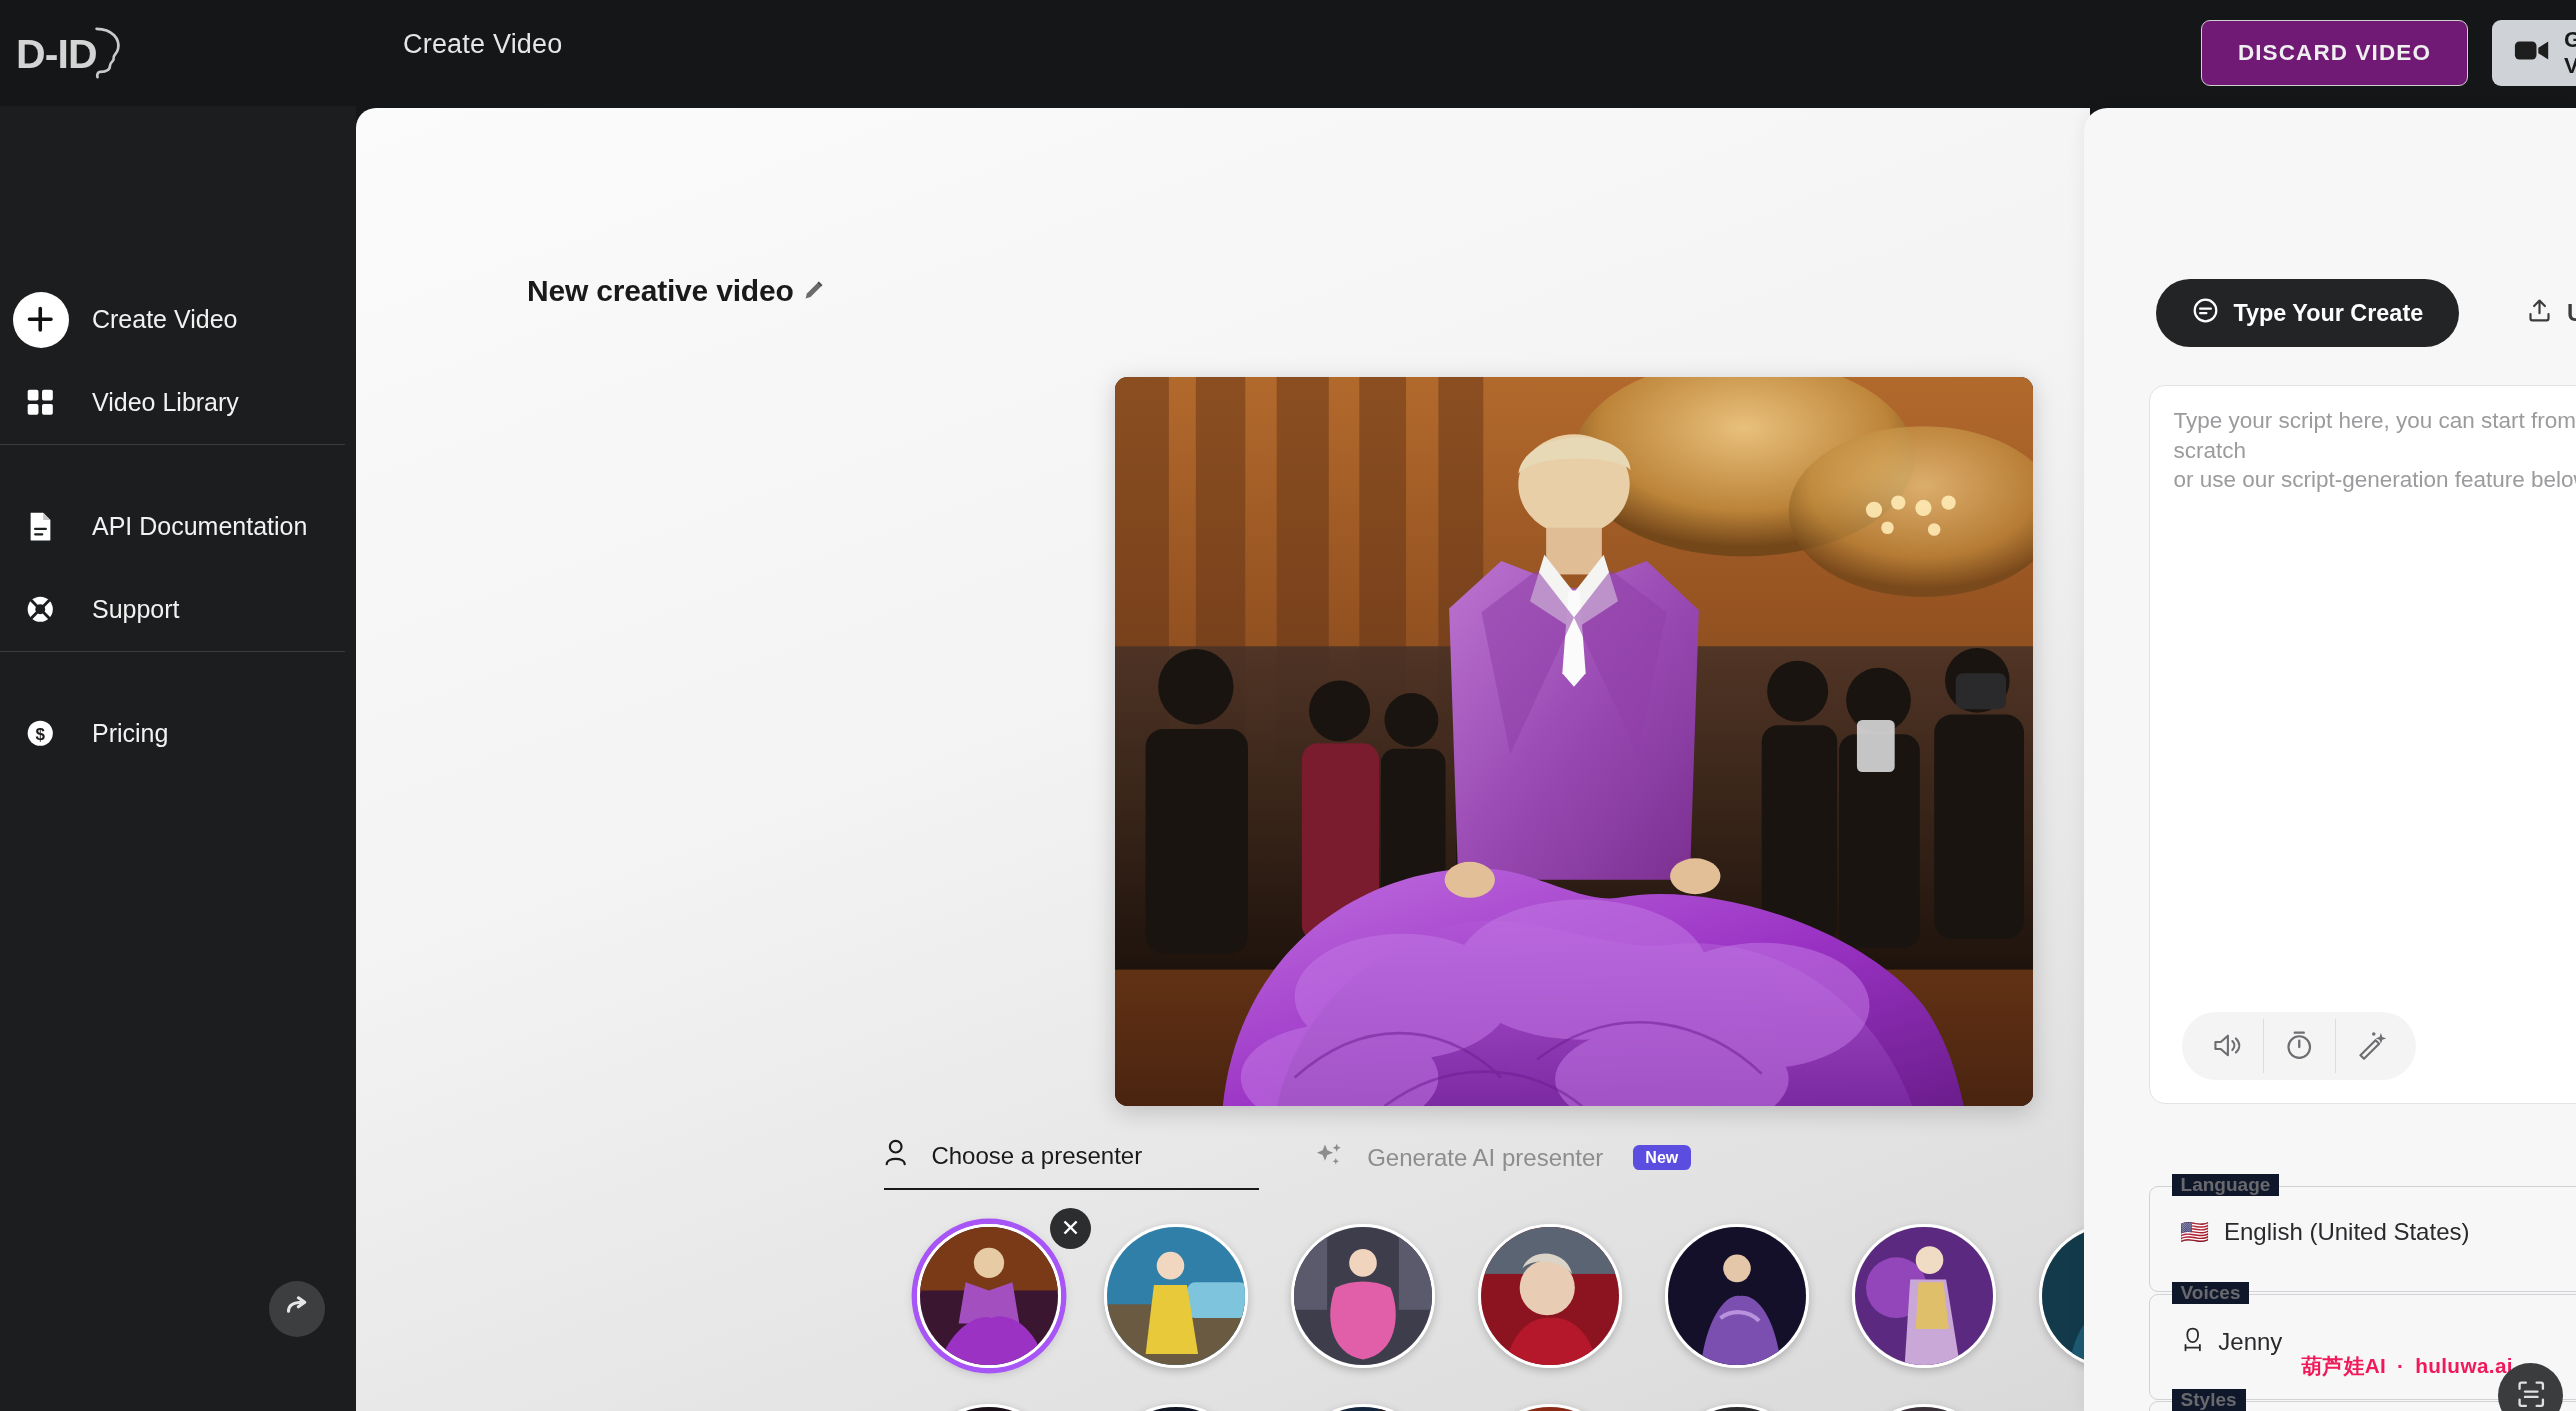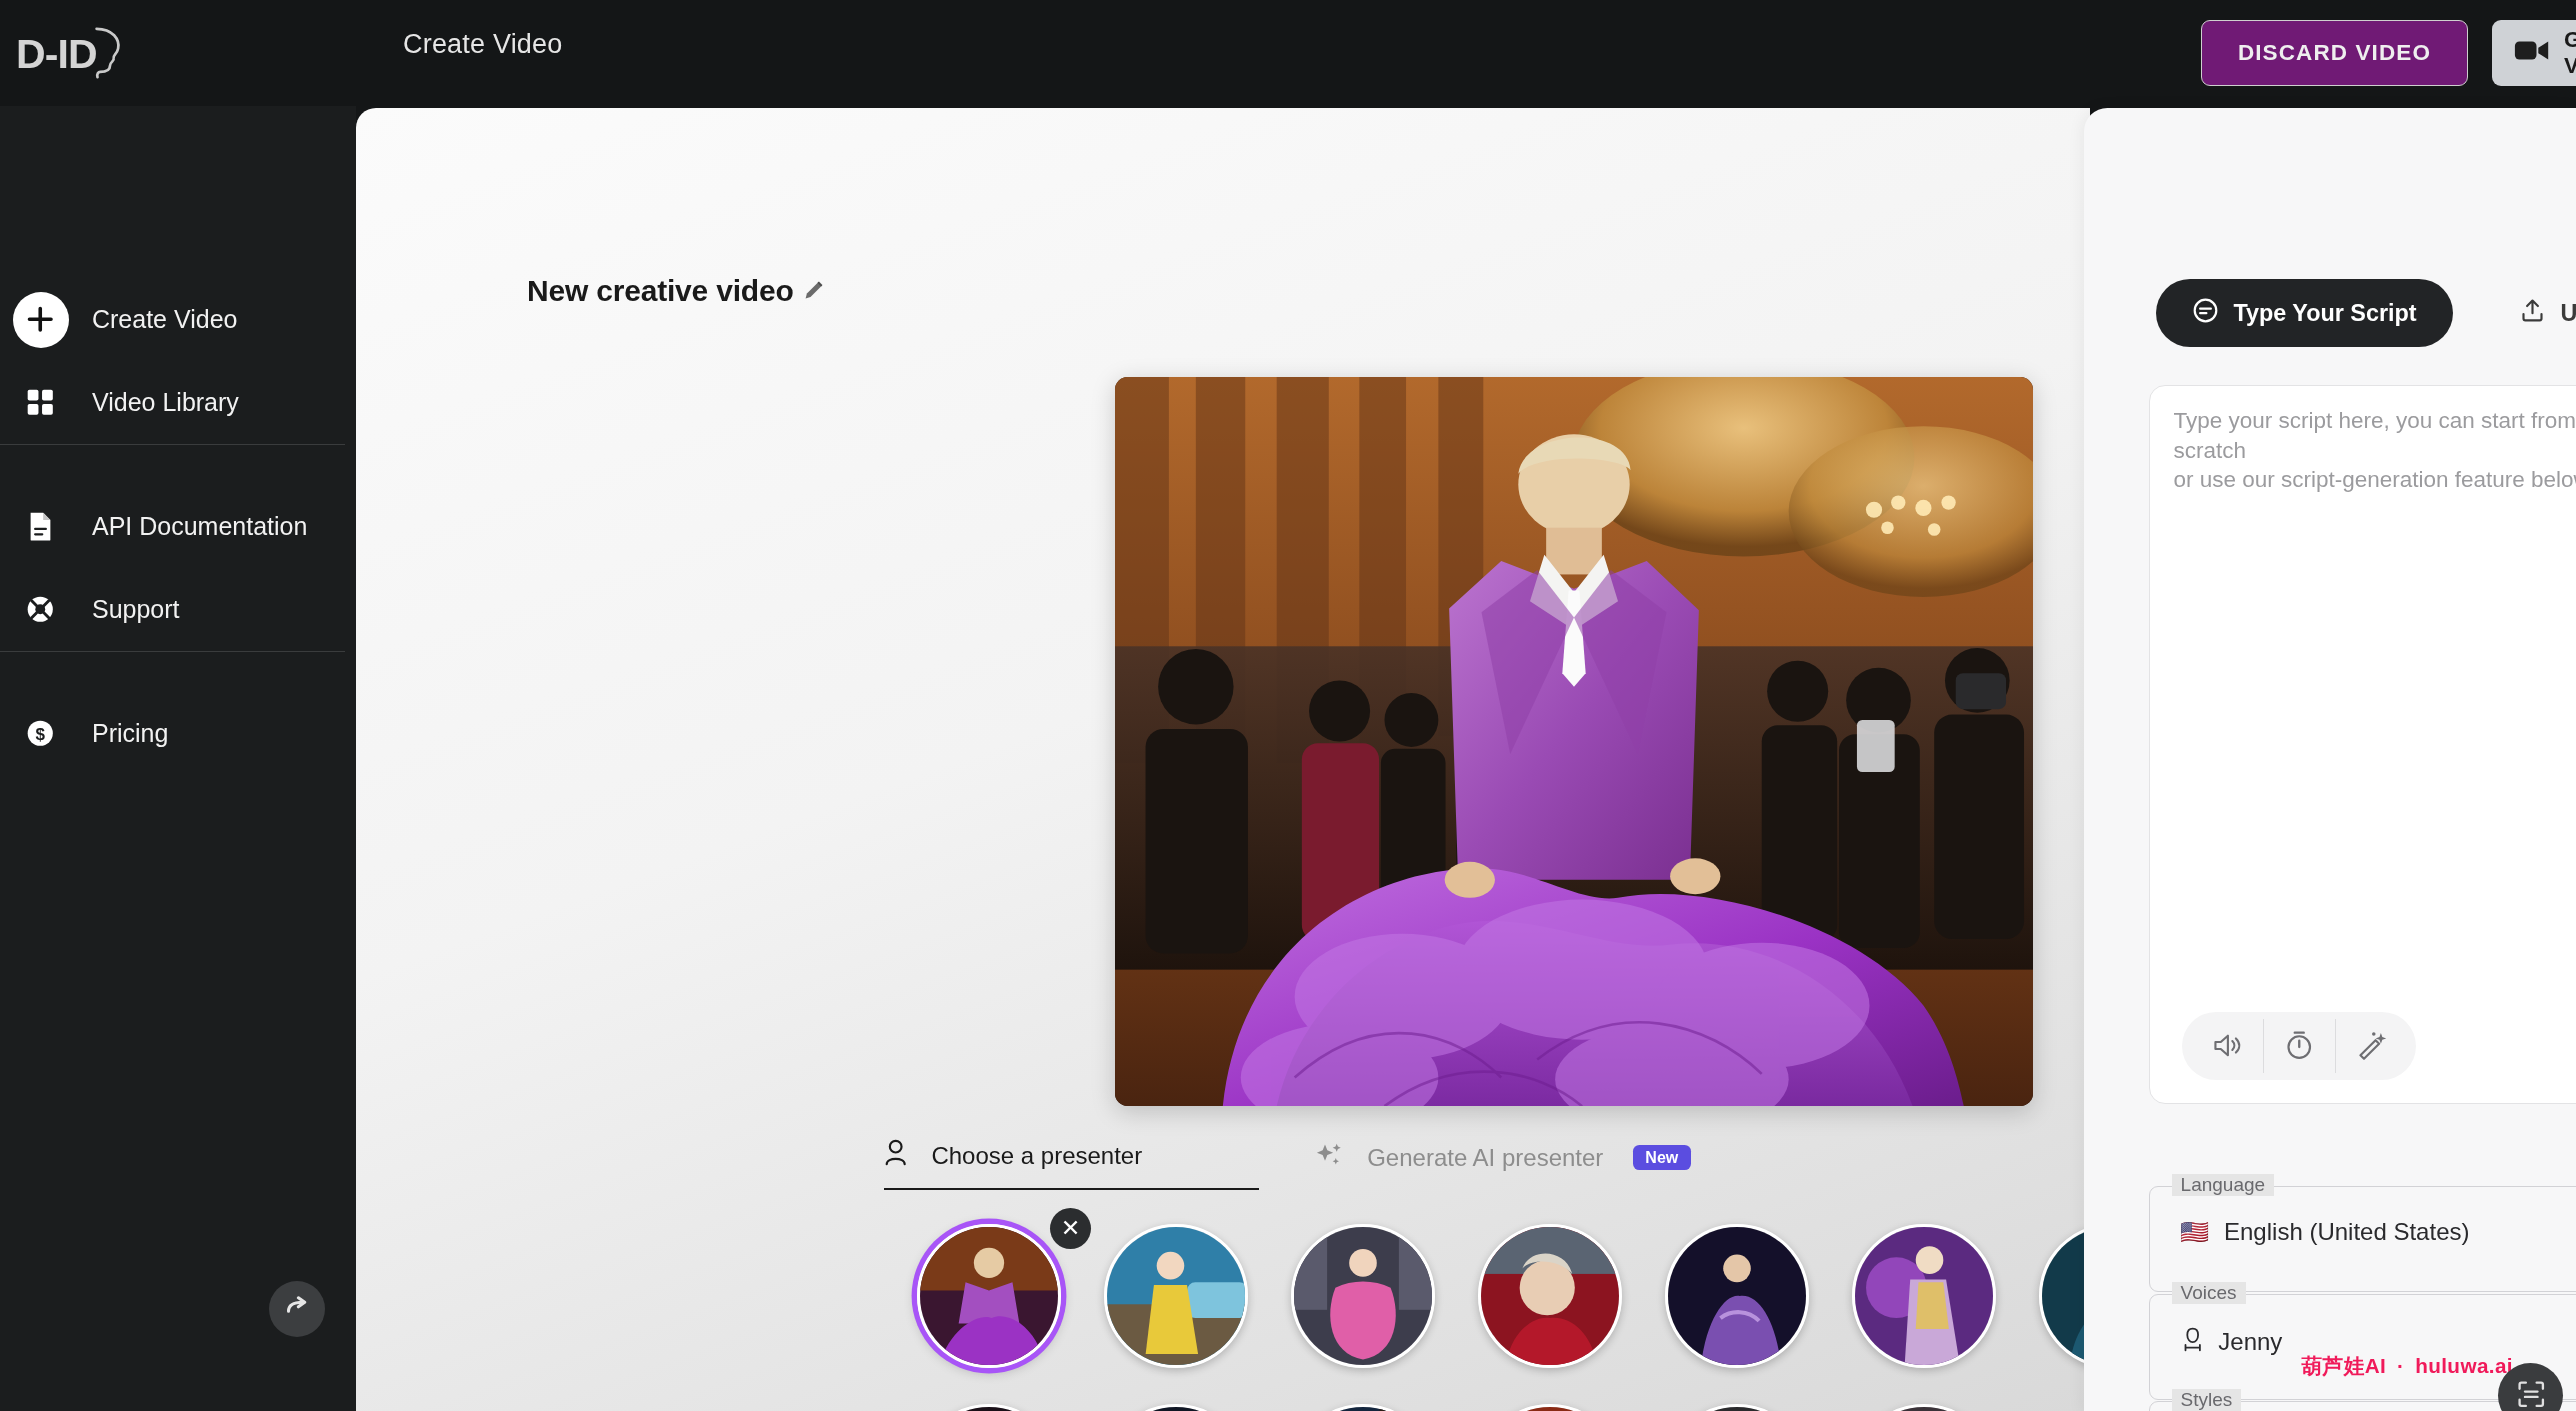--- a/index.html
+++ b/index.html
@@ -224,22 +224,22 @@
   }
   .stool + .stool { border-left: 0.9px solid #dcdcde; }
 
   .field {
     position: absolute; left: 65px; width: 503px; height: 106px;
     border: 0.9px solid #d2d2d6; border-radius: 9px; cursor: pointer;
     background: transparent;
   }
   .field-legend {
     position: absolute; left: 21.6px; top: -12.6px;
-    background: #e5e5e5; padding: 0 9px;
-    font-size: 19px; color: #69696d;
+    background: #0f172a; padding: 0 9px;
+    font-size: 19px; color: #69696d; font-weight: bold;
   }
   .field-value {
     position: absolute; left: 30.5px; top: 30.5px;
     display: flex; align-items: center; gap: 14.4px;
     font-size: 24px; color: #2a2a2d;
   }
   #field-language { top: 1078px; }
   #field-voices   { top: 1186px; }
   #field-styles   { top: 1293px; }
 
@@ -659,21 +659,21 @@
   <div class="rpanel">
 
     <div class="rp-tabs">
       <div class="rp-tab active">
         <span>
           <svg width="27" height="27" viewBox="0 0 30 30">
             <circle cx="15" cy="15" r="12" fill="none" stroke="#fff" stroke-width="2.4"></circle>
             <path d="M9 13 h12 M9 18 h7" stroke="#fff" stroke-width="2.4" stroke-linecap="round"></path>
           </svg>
         </span>
-        <span>Type Your Script</span>
+        <span>Type Your Create</span>
       </div>
       <div class="rp-tab">
         <span>
           <svg width="27" height="27" viewBox="0 0 30 30">
             <path d="M15 4 L15 18 M9 10 L15 4 L21 10" fill="none" stroke="#3b3b3b" stroke-width="2.4" stroke-linecap="round" stroke-linejoin="round"></path>
             <path d="M5 19 v5 a2 2 0 0 0 2 2 h16 a2 2 0 0 0 2 -2 v-5" fill="none" stroke="#3b3b3b" stroke-width="2.4" stroke-linecap="round"></path>
           </svg>
         </span>
         <span>Upload Audio</span>
       </div>

